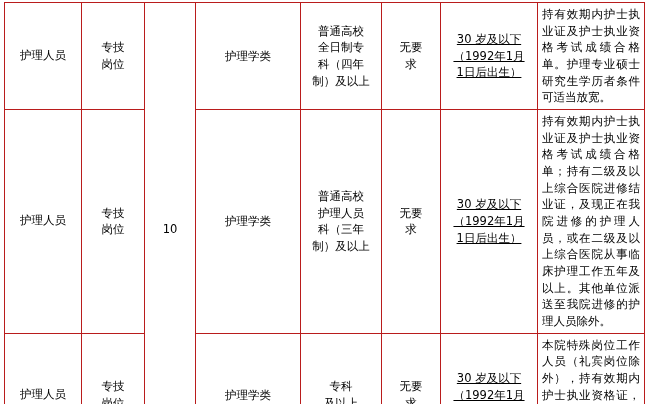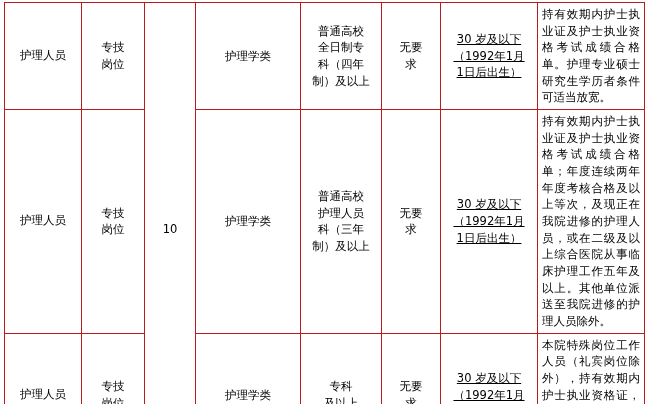--- a/index.html
+++ b/index.html
@@ -106,21 +106,21 @@
         <td class="exp cell-lines">
           <span>无要</span>
           <span>求</span>
         </td>
         <td class="age cell-lines">
           <span>30 岁及以下</span>
           <span>（1992年1月</span>
           <span>1日后出生）</span>
         </td>
         <td class="other">
-          <span class="line">持有效期内护士执业证及护士执业资格考试成绩合格单；年度连续两年年度考核合格及以上等次，及现正在我院进修的护理人员，或在二级及以上综合医院从事临床护理工作五年及以上。其他单位派送至我院进修的护理人员除外。</span>
+          <span class="line">持有效期内护士执业证及护士执业资格考试成绩合格单；持有二级及以上综合医院进修结业证，及现正在我院进修的护理人员，或在二级及以上综合医院从事临床护理工作五年及以上。其他单位派送至我院进修的护理人员除外。</span>
         </td>
       </tr>
 
       <tr class="row-h3">
         <td class="post-name">护理人员</td>
         <td class="post-type cell-lines">
           <span>专技</span>
           <span>岗位</span>
         </td>
         <td class="major">护理学类</td>

